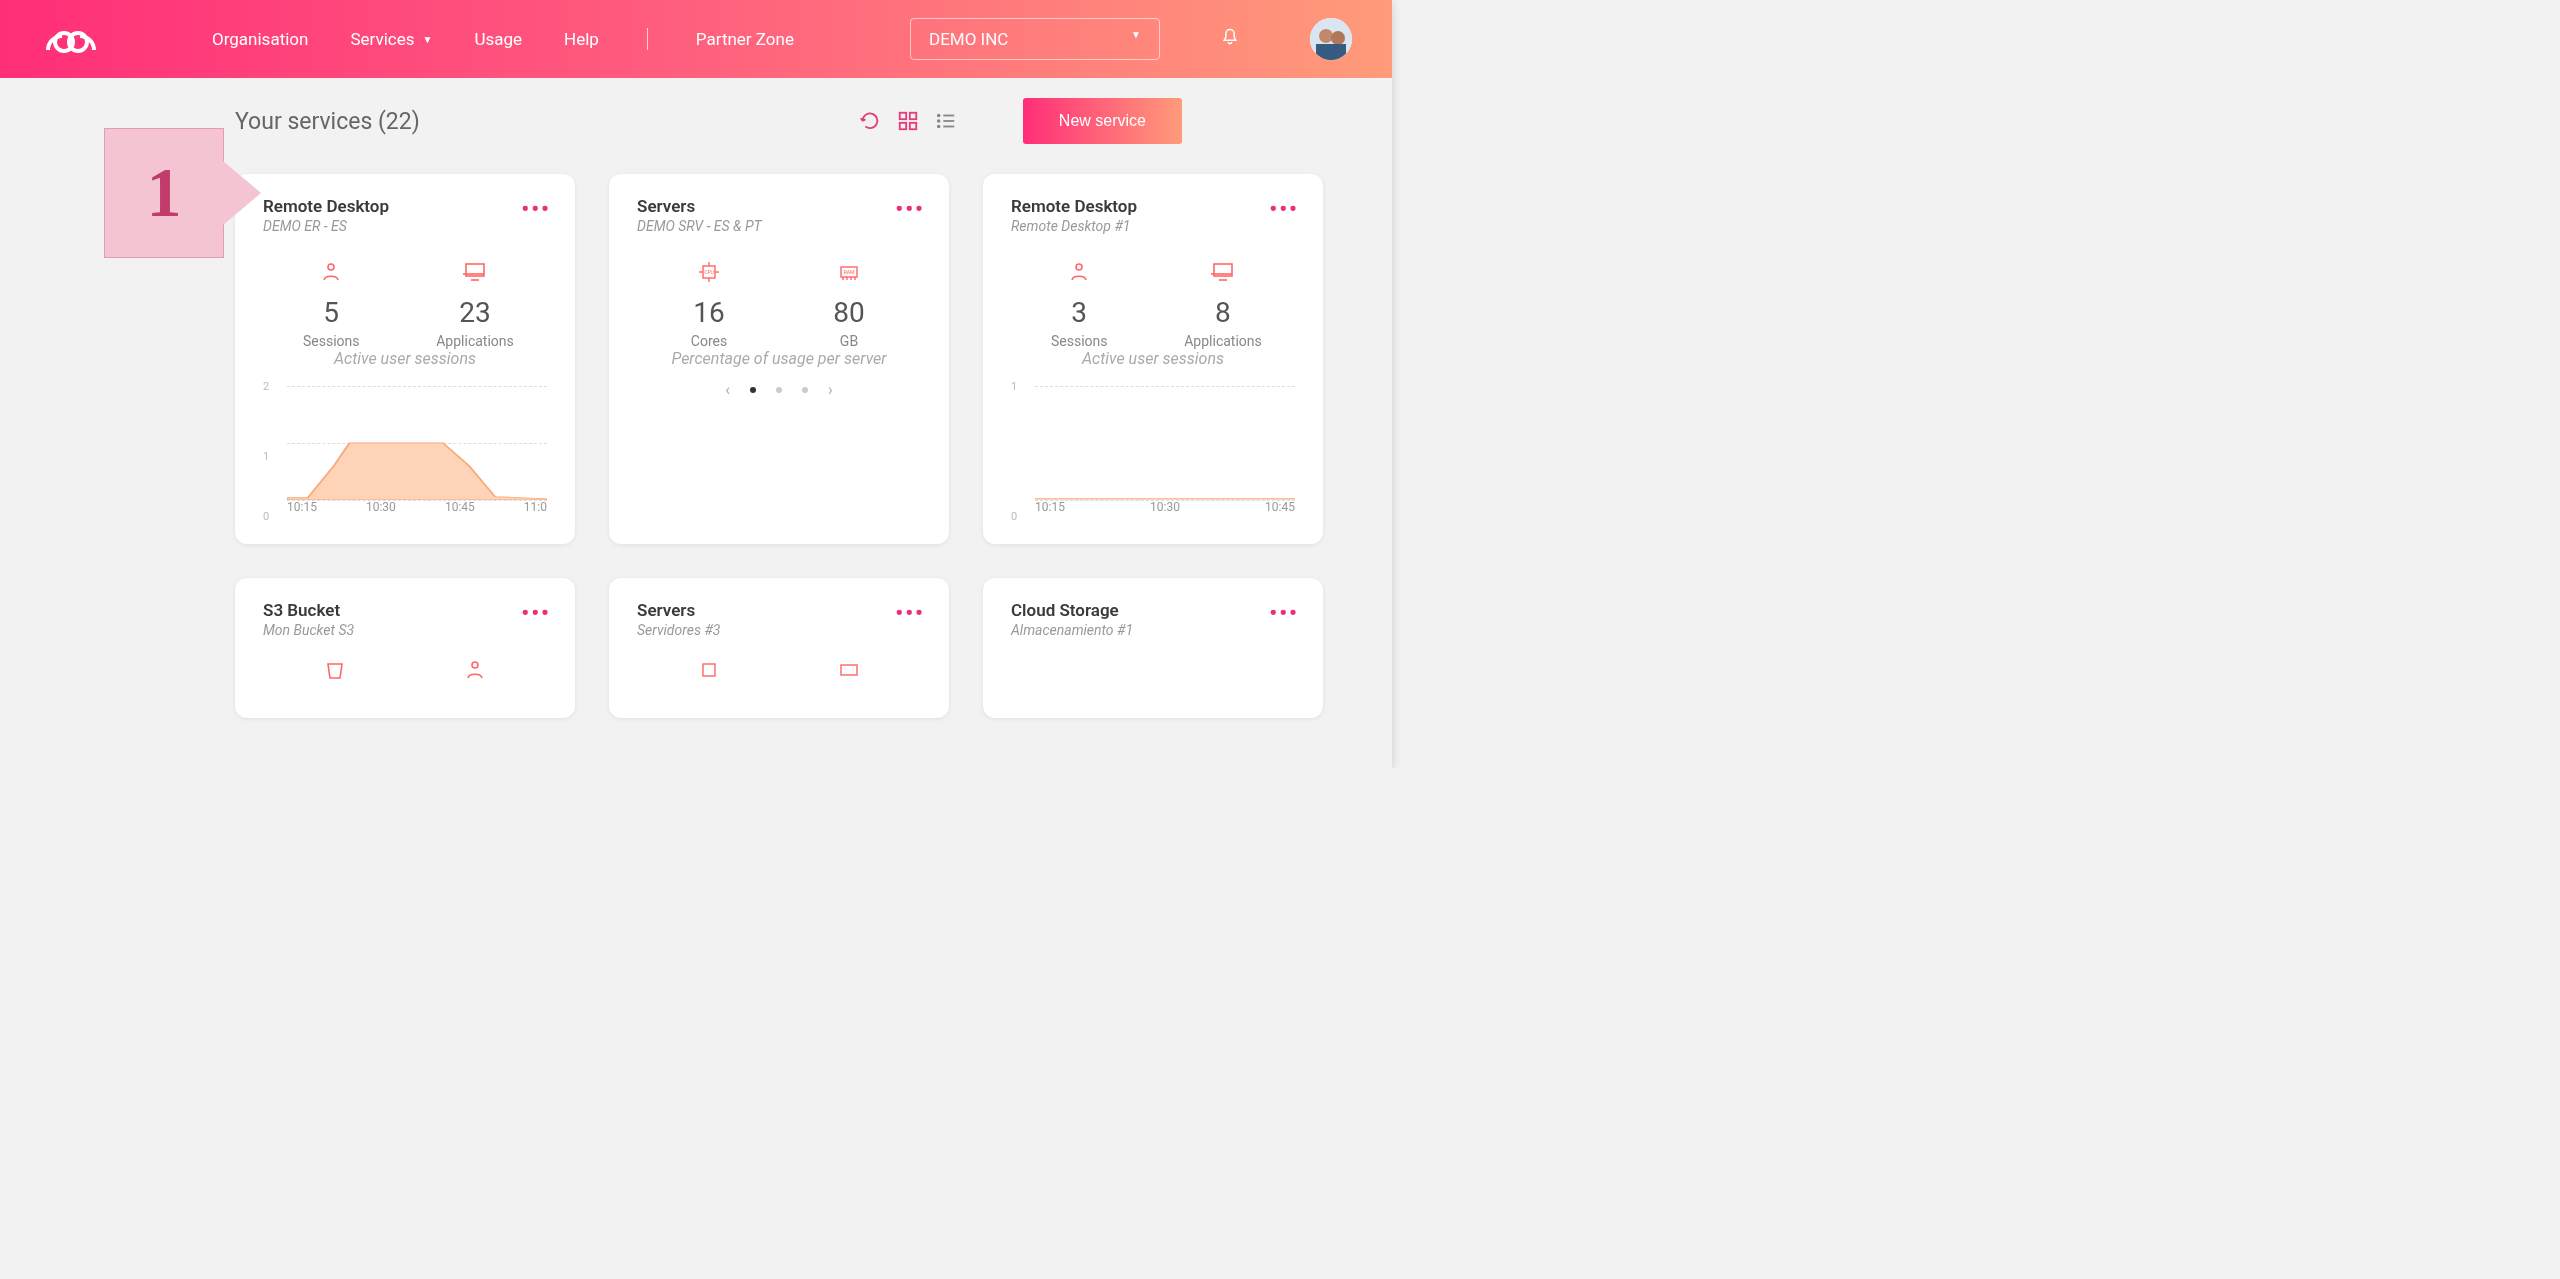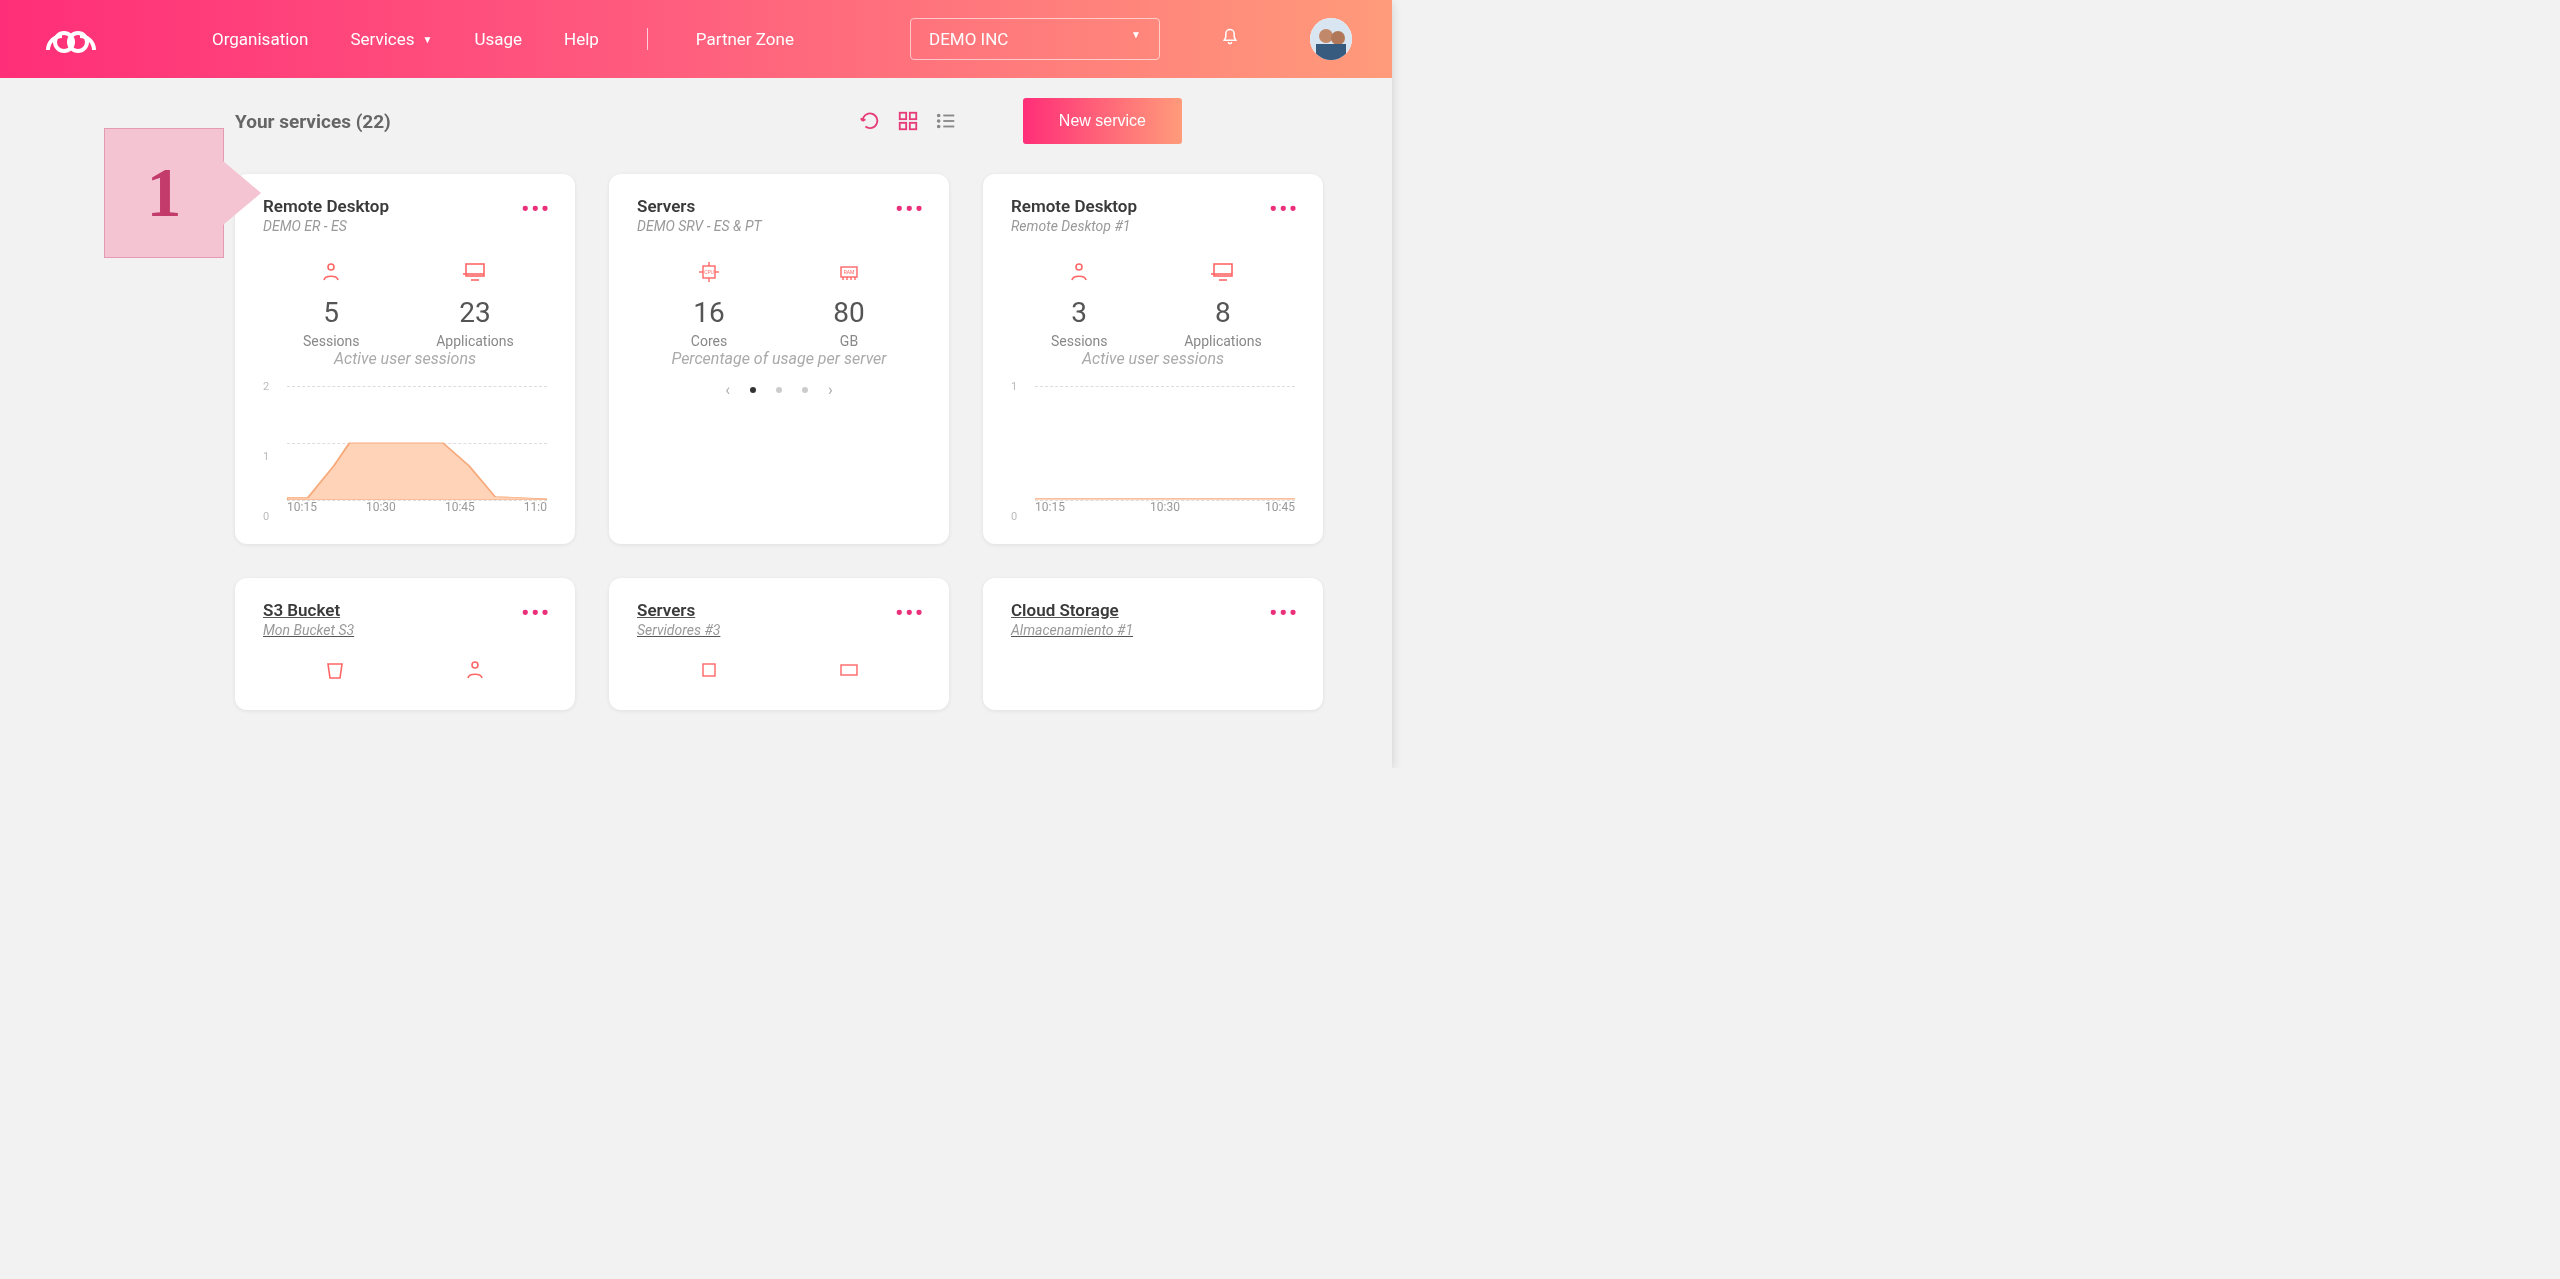--- a/index.html
+++ b/index.html
@@ -50,40 +50,40 @@
   .avatar-img { width:100%; height:100%; }
 
   
   .content { padding: 20px 210px 0 235px; }
   .heading-row {
     display:flex;
     align-items:center;
     justify-content:space-between;
     margin-bottom:30px;
   }
-  .heading { font-size:19px; color:#666;font-weight:bold; }
+  .heading { font-size:23px; color:#666; }
   .heading-actions { display:flex; align-items:center; gap:16px;}
   .icon-btn { cursor:pointer; color:#e63d7a; width:22px; height:22px; position:relative;}
   .icon-btn.muted { color:#888;}
   .new-service-btn {
     margin-left:50px;
     background: linear-gradient(90deg, #ff2e78 0%, #ff9b7a 100%);
     color:#fff; border:none; border-radius:3px;
     padding:14px 36px; font-size:16px; cursor:pointer;
   }
 
   
   .grid { display:grid; grid-template-columns: repeat(3, 340px); gap:34px; justify-content:start;}
   .card {
     background:#fff; border-radius:12px;
     box-shadow:0 1px 4px rgba(0,0,0,0.08);
     padding:22px 28px 18px;
     position:relative;
   }
-  .card.short { padding:22px 28px 16px;text-decoration:underline; }
+  .card.short { padding:22px 28px 24px; }
   .card-title { font-size:17px; color:#3a3a3a; font-weight:600;}
   .card-sub { font-size:14px; color:#999; font-style:italic; margin-top:2px;}
   .card-menu { position:absolute; top:22px; right:24px; cursor:pointer; color:#ec2f7a; font-size:22px; letter-spacing:2px; font-weight:700;}
   .stats-row { display:flex; justify-content:center; gap:70px; margin-top:26px;}
   .stat { text-align:center; min-width:70px;}
   .stat-icon { height:26px; margin-bottom:10px; display:flex; justify-content:center;}
   .stat-icon svg { height:24px; }
   .stat-val { font-size:28px; color:#555; font-weight:400;}
   .stat-lbl { font-size:14px; color:#888; margin-top:4px;}
   .chart-caption { text-align:center; font-size:16px; color:#aaa; font-style:italic; margin-top:0; }

